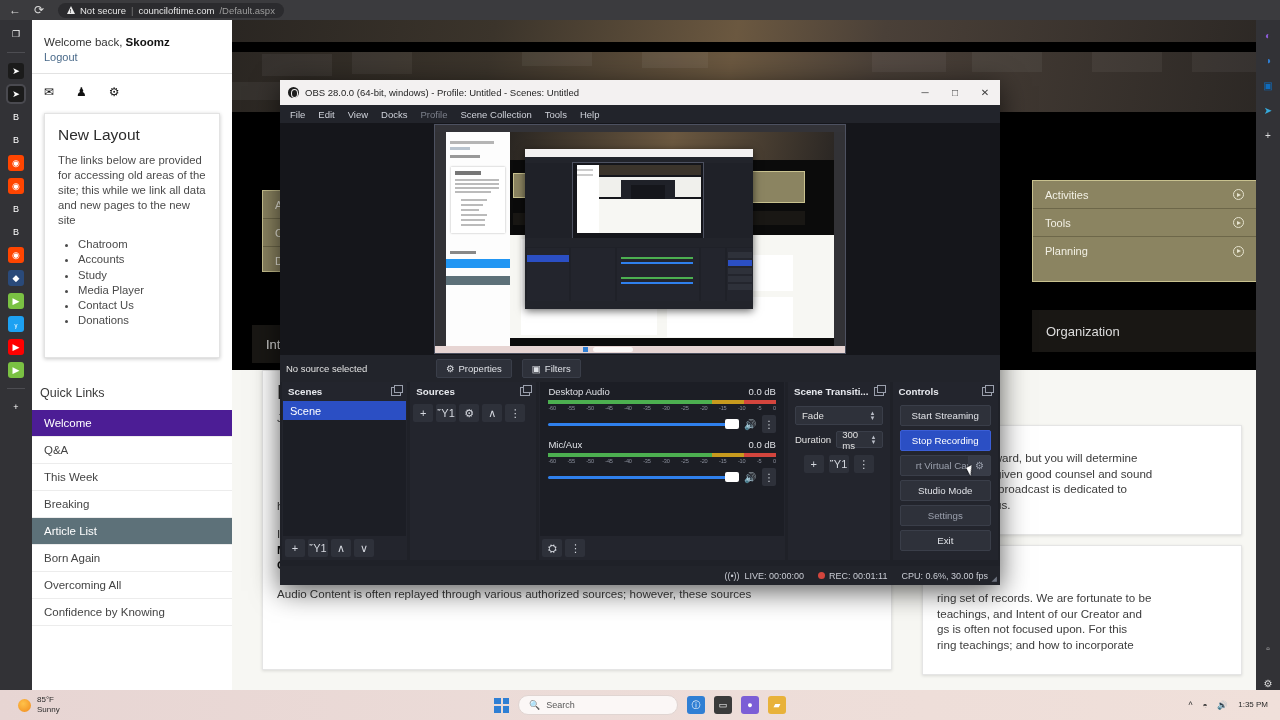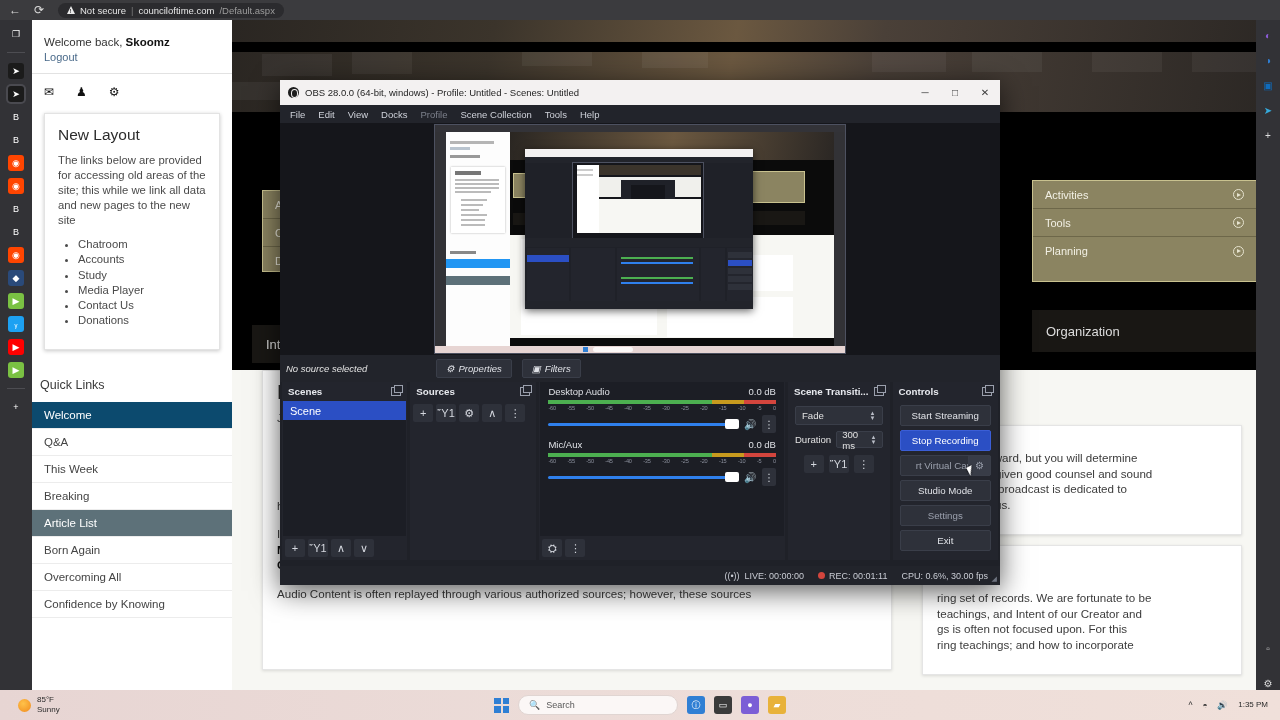--- a/index.html
+++ b/index.html
@@ -42,25 +42,25 @@
   .welcome-box{ padding:16px 12px 10px 12px; border-bottom:1px solid #e2e2e2;}
   .welcome-line{ font-size:11.5px; color:#333; }
   .welcome-line b{ font-weight:bold; color:#111;}
   .logout{ font-size:11px; color:#4a6a8a; margin-top:3px;}
   .ico-row{ display:flex; gap:22px; margin-top:11px; padding-left:12px; font-size:12px; color:#111;}
   .newlayout{
     margin:14px 12px; background:#fff; border:1px solid #e3e3e3; box-shadow:0 1px 4px rgba(0,0,0,.22); padding:12px 13px 16px 13px;
   }
   .nl-title{ font-size:15.5px; color:#2d2d2d; margin-bottom:9px; font-weight:normal;}
   .nl-body{ font-size:11.3px; color:#4a4a4a; line-height:15px;}
-  .nl-list{ margin:9px 0 4px 20px; font-size:11.3px; color:#4a4a4a; line-height:15.3px;}
+  .nl-list{ margin:9px 0 12px 20px; font-size:11.3px; color:#4a4a4a; line-height:15.3px;}
   .nl-list li{ margin-bottom:0px;}
   .ql-title{ font-size:12.5px; color:#3a3a3a; padding:14px 12px 10px 8px;}
   .ql-item{ font-size:11.5px; color:#444; padding:7px 12px; border-bottom:1px solid #ececec;}
-  .ql-item.blue{ background:#0c4a6e; color:#fff;}
+  .ql-item.blue{ background:#4c1d95; color:#fff;}
   .ql-item.gray{ background:#5d7179; color:#fff;}
 
   #page-hero{
     position:absolute; left:200px; top:0; width:1040px; height:92px;
     background:linear-gradient(100deg,#2a2622 0%,#3b342b 25%,#6b5840 48%,#4a4038 62%,#2b2724 100%);
     overflow:hidden;
   }
   #page-hero .blk{ position:absolute; background:rgba(255,255,255,.05);}
   #midband{
     position:absolute; left:200px; top:22px; width:1040px; height:10px; background:#000;
@@ -112,21 +112,21 @@
     display:flex; align-items:center; justify-content:center;
   }
   #preview-inner{
     width:410px; height:228px; position:relative; overflow:hidden; outline:1px solid #4d5160;
     background:#1a1a1a;
   }
   
   .mini{position:absolute;}
   #obs-ctlbar{
     position:absolute; left:0; top:275px; width:720px; height:27px; background:#22242b;
-    display:flex; align-items:center; padding-left:6px; gap:10px; font-size:9.5px;font-style:italic;
+    display:flex; align-items:center; padding-left:6px; gap:10px; font-size:9.5px;
   }
   .obs-btn{
     background:#2e313a; border:1px solid #3a3e49; border-radius:2px; padding:3px 9px; display:flex; align-items:center; gap:4px; color:#dfe1e6; font-size:9.5px;
   }
   #obs-docks{
     position:absolute; left:0; top:302px; width:720px; height:178px; display:flex; padding:0 2px; gap:3px;
   }
   .dock{ background:#23252d; display:flex; flex-direction:column;}
   .dock-hd{
     height:19px; display:flex; align-items:center; justify-content:space-between; padding:0 6px;

